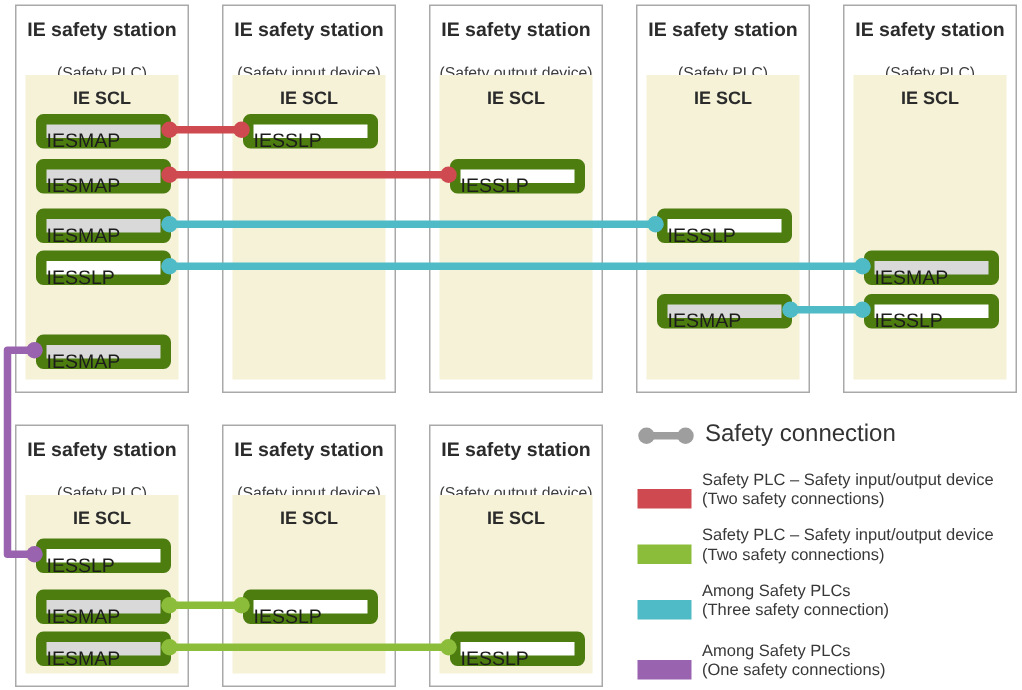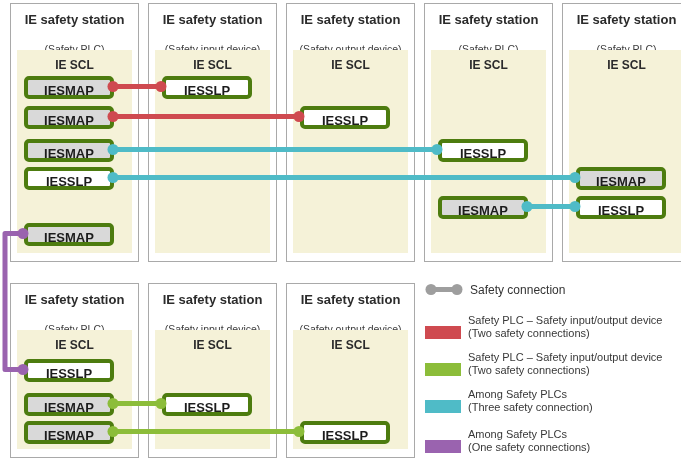--- a/index.html
+++ b/index.html
@@ -1,50 +1,50 @@
 <!DOCTYPE html>
 <html><head>
 <meta charset="utf-8">
 <style>
   html,body{margin:0;padding:0;background:#fff;}
   #canvas{
     position:relative;width:681px;height:460px;background:#fff;overflow:hidden;
     font-family:"Liberation Sans",sans-serif;
   }
   .station{
-    position:absolute;width:129px;background:#fff;
+    position:absolute;width:116px;background:#fff;
     border:1px solid #a9a9a9;box-sizing:border-box;z-index:1;
   }
   .st-title{
     font-weight:700;font-size:13px;line-height:15px;text-align:center;
     margin-top:8px;color:#2b2b2b;
   }
   .st-sub{
     font-size:10.5px;line-height:12px;text-align:center;color:#3c3c3c;margin-top:16px;
     white-space:nowrap;
   }
   .scl{
     position:absolute;left:6px;right:6px;top:46px;bottom:8px;
   }
   .scl-label{
     font-weight:700;font-size:12px;text-align:center;padding-top:8px;color:#2b2b2b;
   }
   .blk{
     position:absolute;left:13px;width:90px;height:23px;box-sizing:border-box;
-    border:4px solid #4d7c0f;border-radius:5px;background:#fff;
-    font-weight:700;font-size:13px;line-height:21px;text-align:center;color:#1c1c1c;
+    border:7px solid #4d7c0f;border-radius:5px;background:#fff;
+    font-weight:400;font-size:13px;line-height:21px;text-align:left;color:#1c1c1c;
     z-index:2;
   }
   .overlay{
     position:absolute;left:0;top:0;z-index:5;pointer-events:none;
   }
   .legend{position:absolute;left:0;top:0;width:681px;height:460px;z-index:3;}
   .legend-row{position:absolute;left:425px;display:flex;align-items:flex-end;}
   .legend-conn{align-items:center;}
-  .legend-conn-label{font-size:12px;color:#333;margin-left:7px;}
+  .legend-conn-label{font-size:16px;color:#333;margin-left:7px;}
   .swatch{width:36px;height:13px;margin-top:1px;flex:0 0 36px;}
   .legend-text{margin-left:7px;font-size:11px;line-height:12.5px;color:#383838;white-space:nowrap;}
 </style>
 </head>
 <body>
 
 <div id="canvas">
 
   <div class="station" style="left:10px;top:3px;height:259px">
     <div class="st-title">IE safety station</div>

